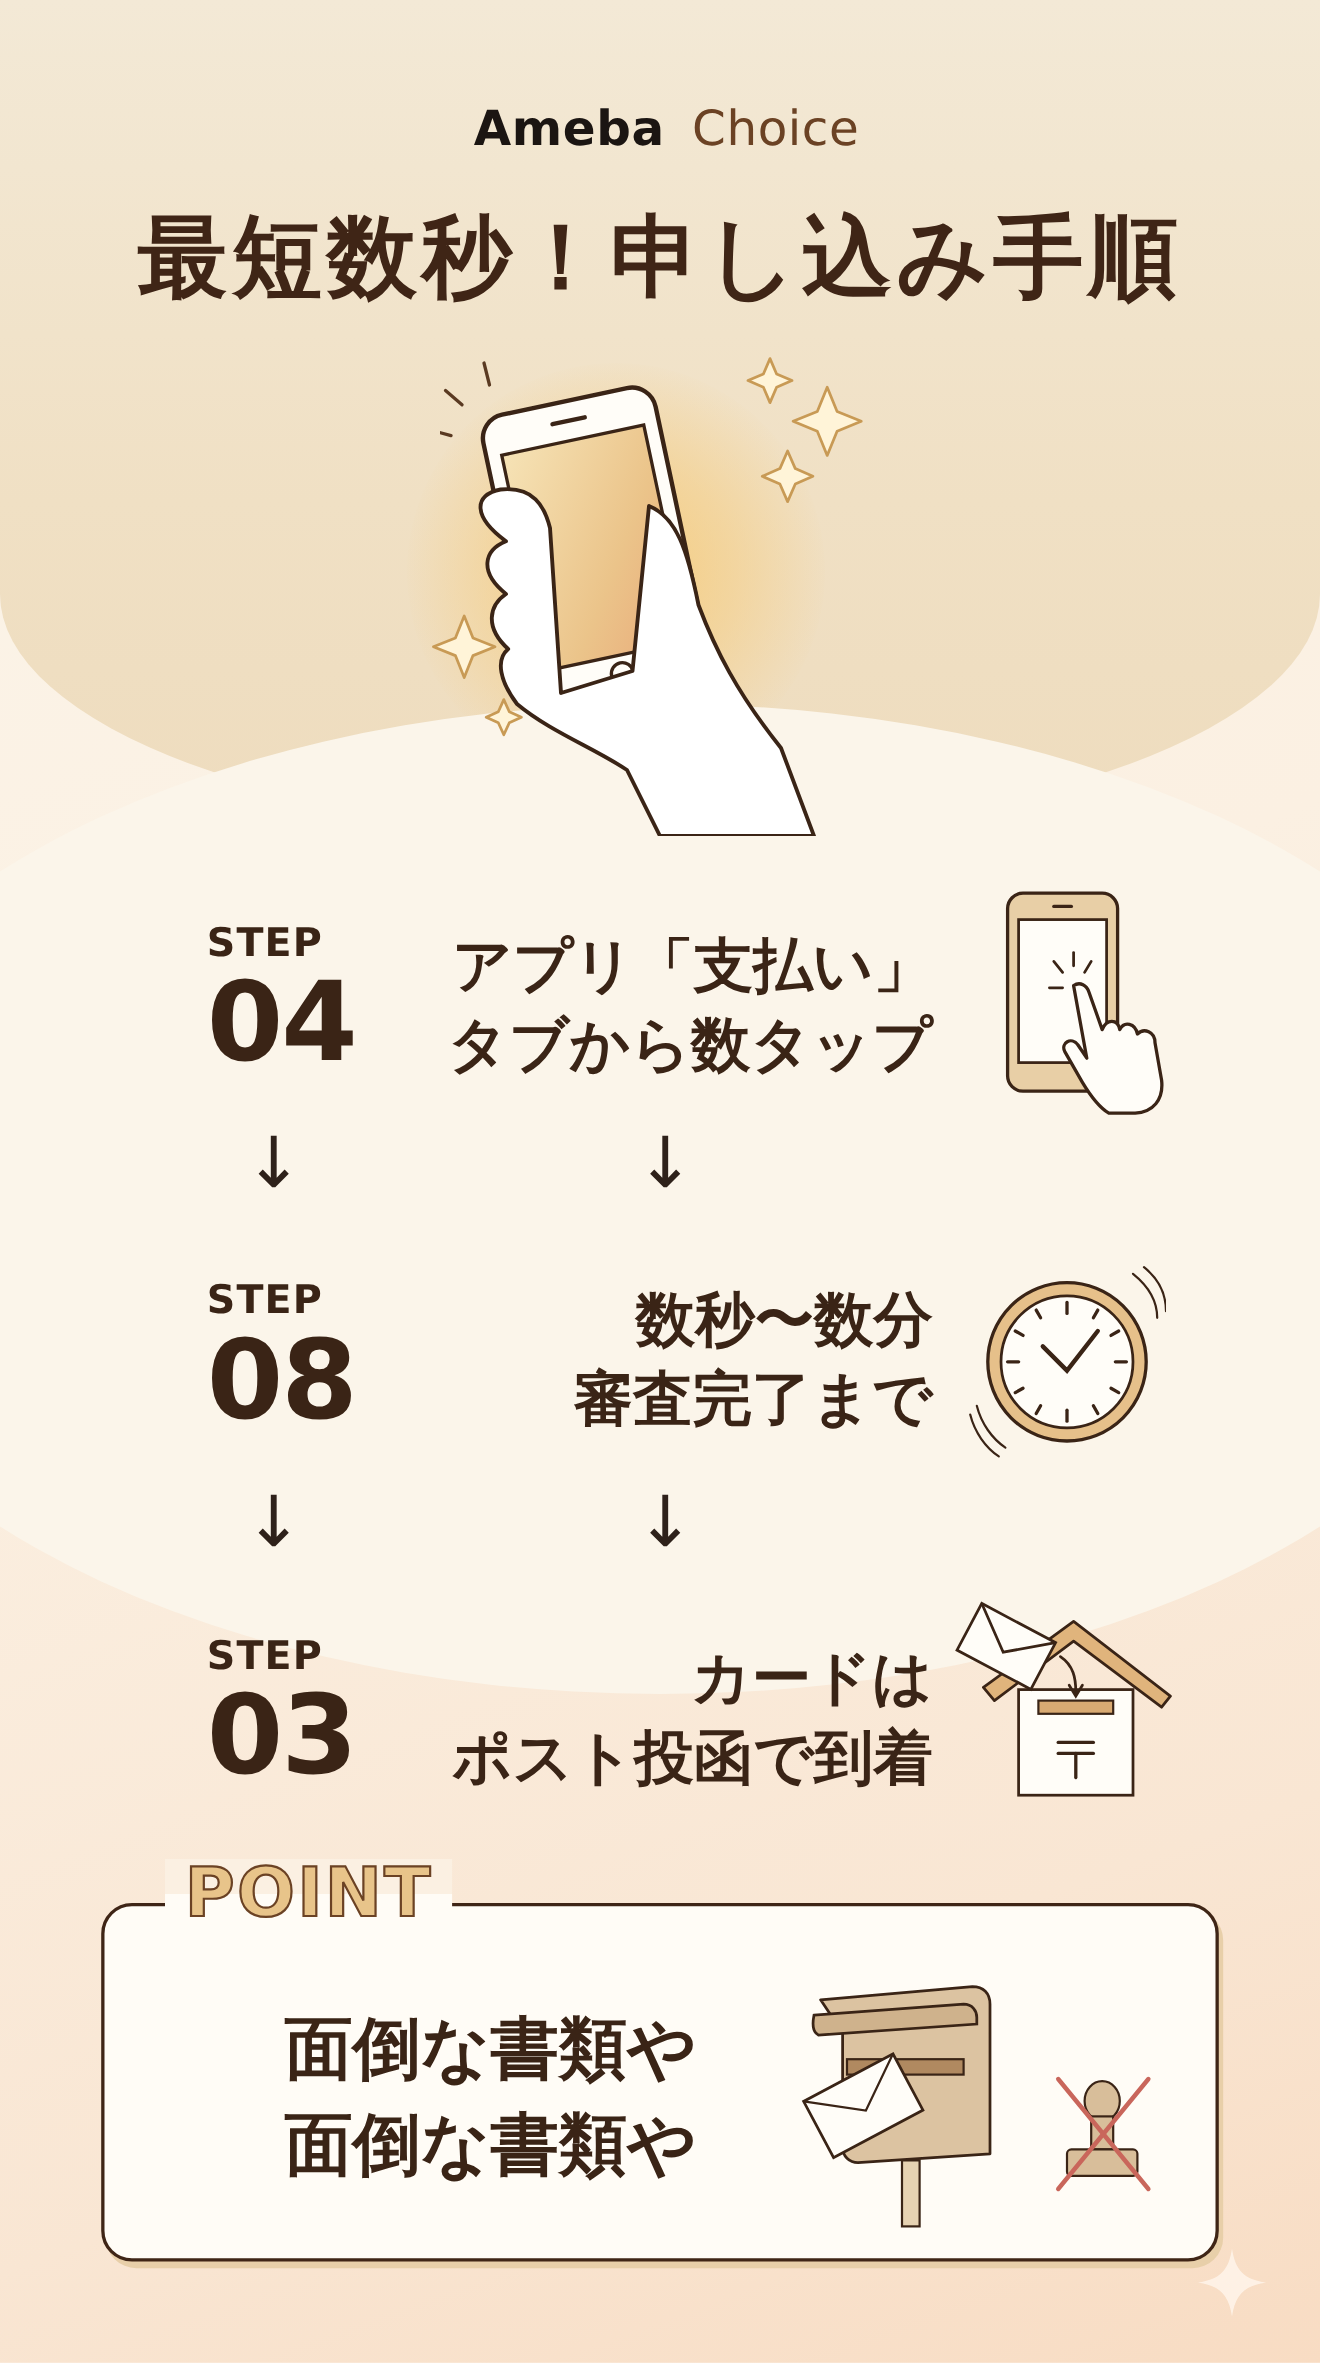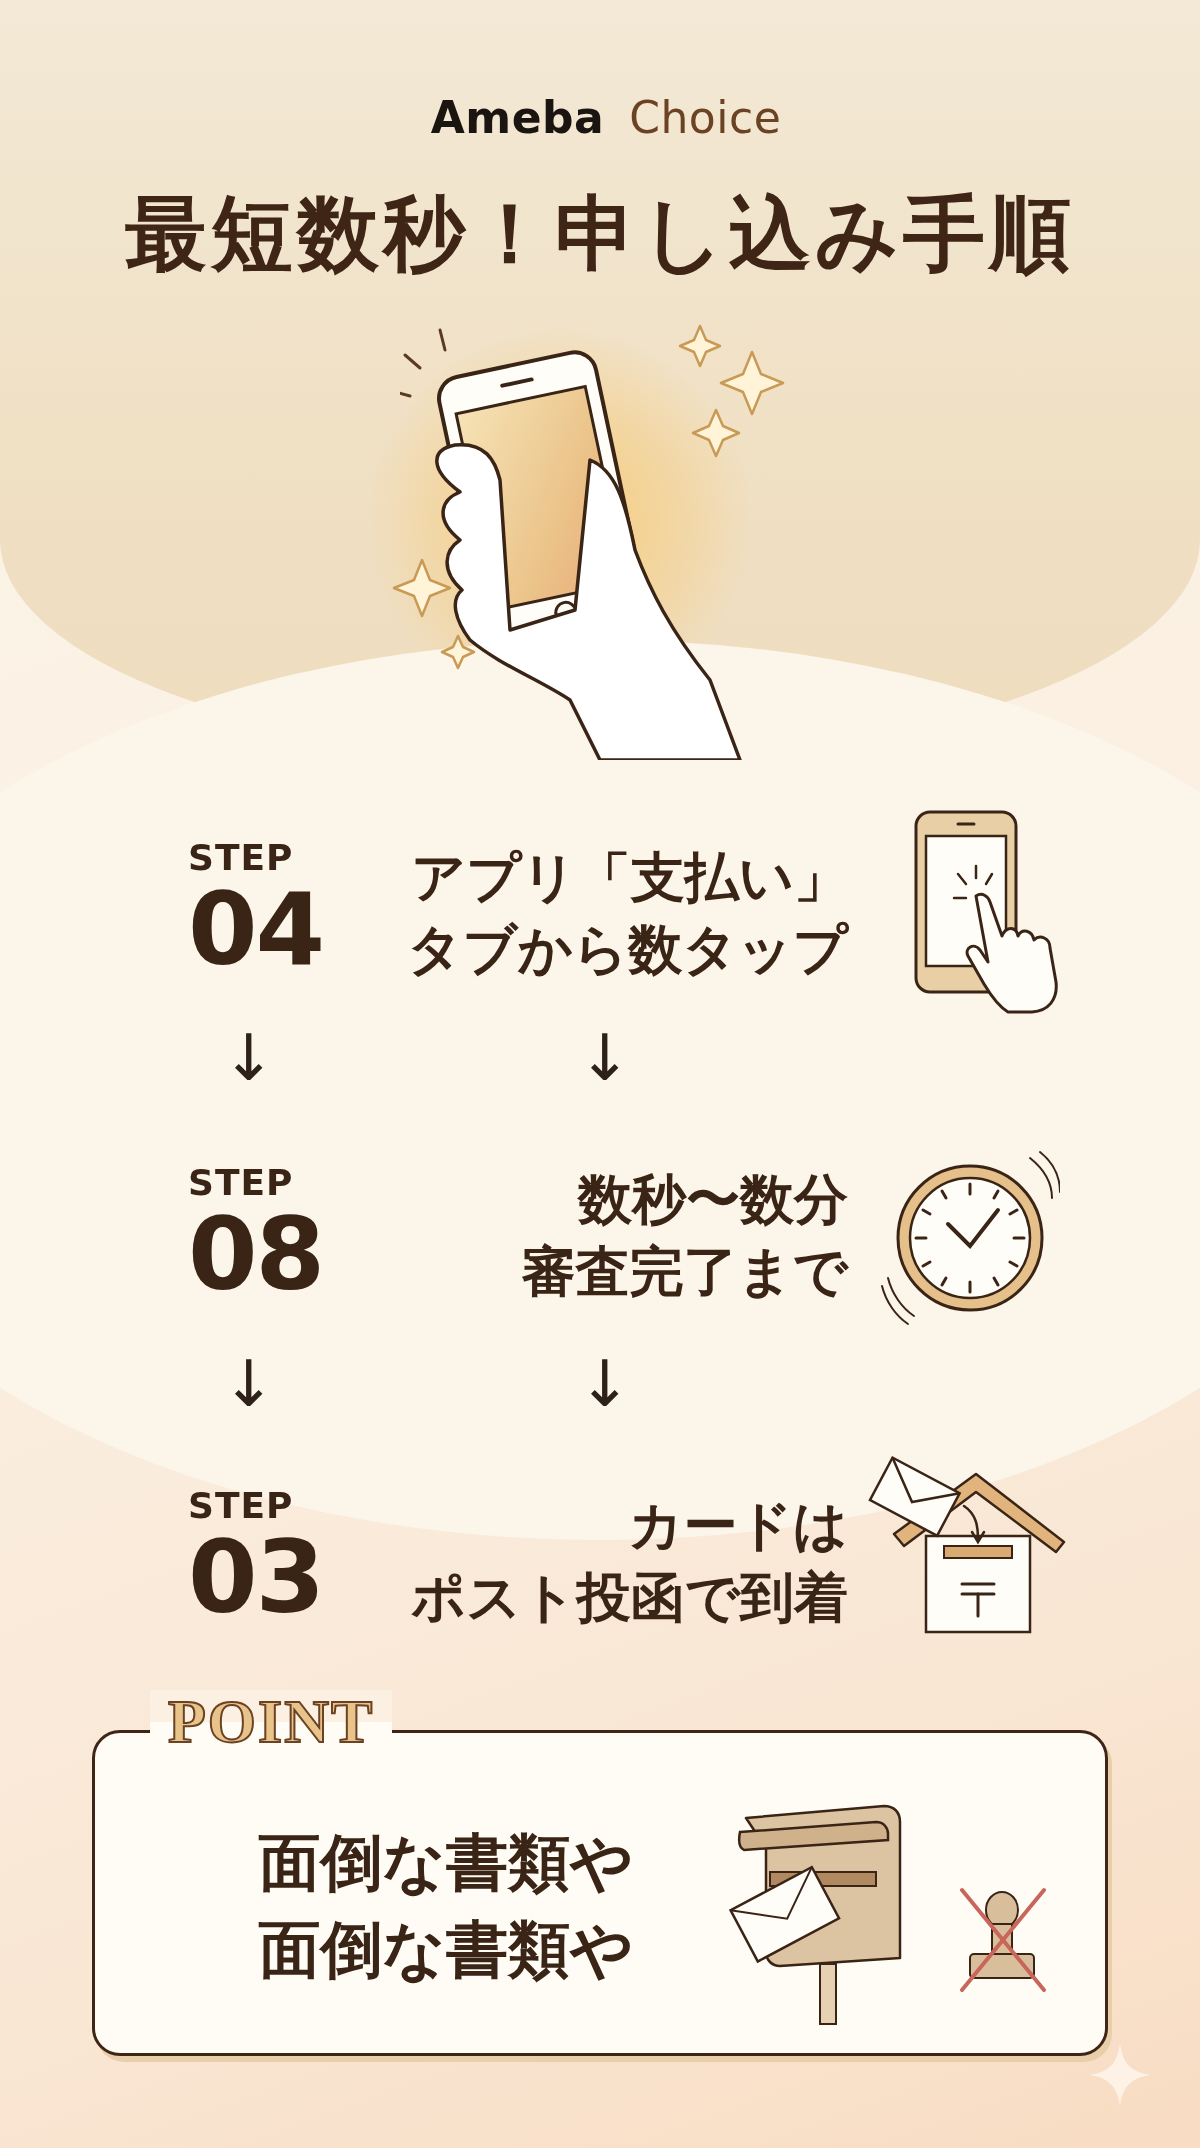--- a/index.html
+++ b/index.html
@@ -57,21 +57,21 @@
     position: absolute; left: 92px; top: 1730px; width: 1016px; height: 326px;
     background: #fffcf6;
     border: 3px solid #3f2516;
     border-radius: 28px;
     box-shadow: 4px 6px 0 #e8cfa9;
   }
   .point-label {
     position: absolute; left: 150px; top: 1690px; padding: 0 18px;
     background: linear-gradient(180deg, #fbf0e2, #fbf0e2 52%, #fffcf6 52%);
     font-size: 62px; font-weight: bold; color: #e8c48a;
-    -webkit-text-stroke: 2px #6b4224; letter-spacing: 2px; line-height: 1; font-family: Liberation Serif, serif;
+    -webkit-text-stroke: 2px #6b4224; letter-spacing: 2px; line-height: 1;
   }
   .point-text {
     position: absolute; left: 186px; top: 1820px; width: 520px;
     font-size: 62px; font-weight: bold; color: #3a2416; line-height: 1.4; text-align: center;
   }
   .sparkle-corner { position: absolute; left: 1085px; top: 2040px; }
 </style>
 </head>
 <body>
 

